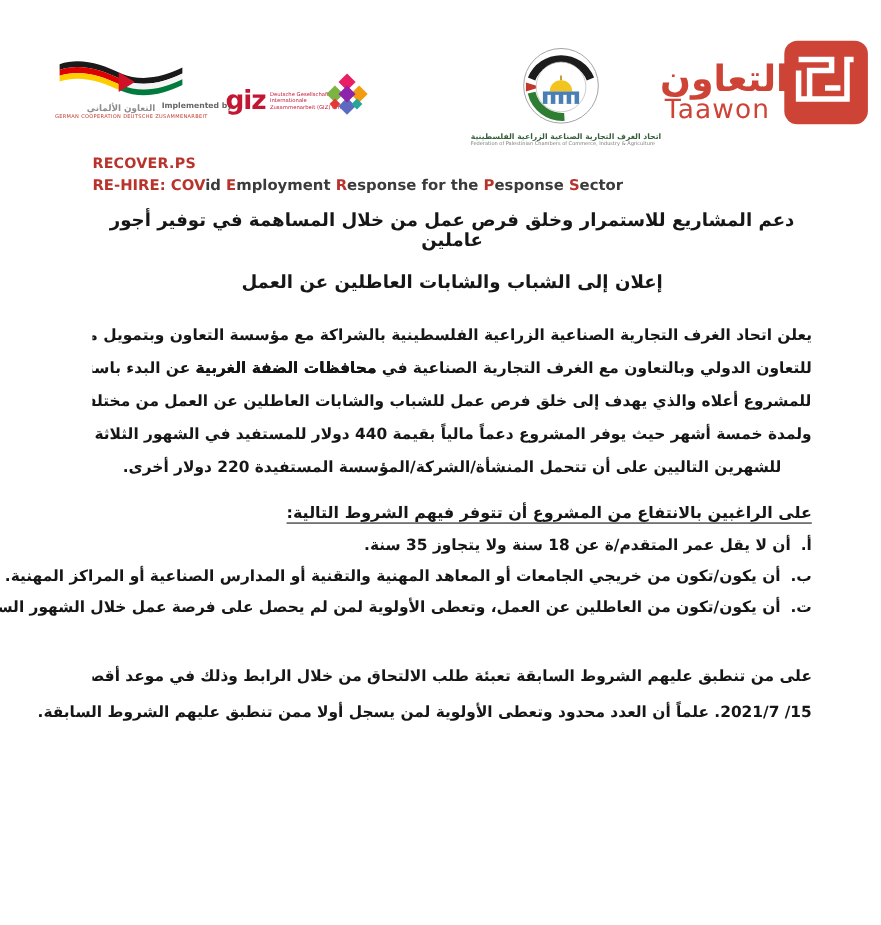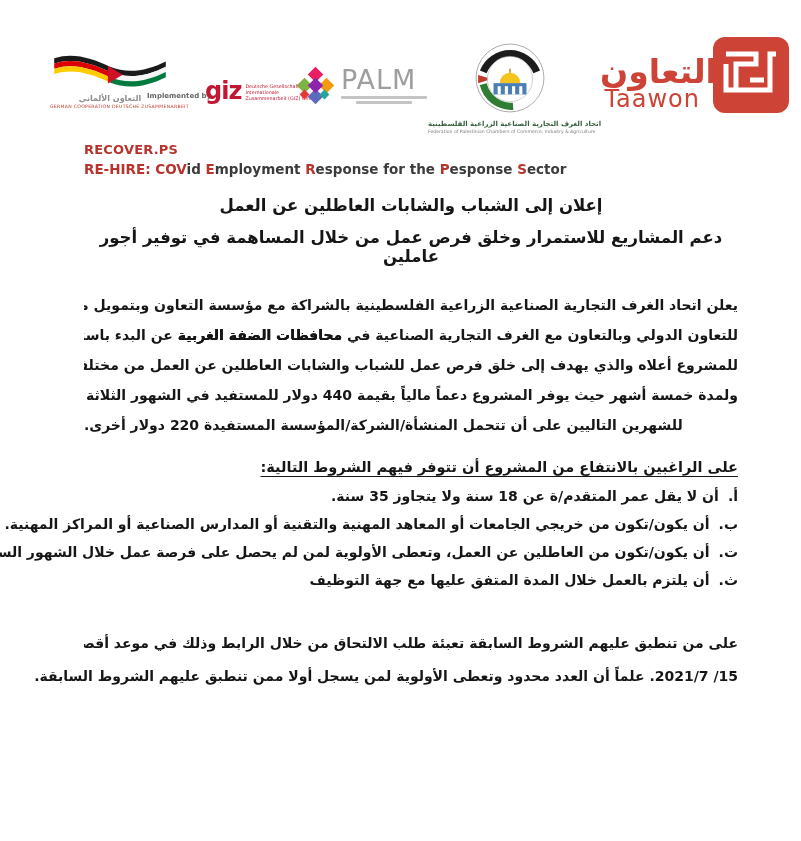--- a/index.html
+++ b/index.html
@@ -44,21 +44,21 @@
   .prog-id { font-size:13px; font-weight:bold; color:#b8332c; letter-spacing:.2px; }
   .prog-tagline { margin-top:4px; font-size:13.5px; font-weight:bold; color:#3b3b3b; }
   .prog-tagline .red { color:#b8332c; }
 
   .headline { direction:rtl; text-align:center; font-weight:bold; font-size:16.5px; }
   .headline-1 { margin-top:19px; }
   .headline-2 { margin-top:13px; }
 
   .body-par { margin-top:24px; direction:rtl; font-weight:bold; font-size:14px; }
   .jline { text-align:justify; text-align-last:justify; line-height:30px; white-space:nowrap; overflow:hidden; }
-  .cline { text-align:left; line-height:30px; white-space:nowrap; }
+  .cline { text-align:center; line-height:30px; white-space:nowrap; }
   .xbold { text-shadow:0 0 .6px #161616, 0 0 .6px #161616; }
 
   .cond-head { margin-top:19px; direction:rtl; text-align:right; font-weight:bold; font-size:14.5px;
                text-decoration:underline; text-underline-offset:4px; }
   .cond-list { margin-top:7px; }
   .cond-item { direction:rtl; text-align:right; font-weight:bold; font-size:14px; line-height:28px; white-space:nowrap; }
   .cond-marker { margin-left:9px; }
 
   .closing { margin-top:33px; direction:rtl; font-weight:bold; font-size:14px; }
   .closing .jline { line-height:33px; }
@@ -95,25 +95,20 @@
     <div class="palm-block">
       <div class="palm-icon">
         <span style="left:14px; top:1px;  background:#e91e63;"></span>
         <span style="left:3px;  top:12px; background:#7cb342;"></span>
         <span style="left:25px; top:12px; background:#f39c12;"></span>
         <span style="left:14px; top:23px; background:#5c6bc0;"></span>
         <span style="left:14px; top:12px; background:#8e24aa;"></span>
         <span style="left:25px; top:23px; background:#26a69a; width:7px; height:7px;"></span>
         <span style="left:5px;  top:23px; background:#e53935; width:7px; height:7px;"></span>
       </div>
-      <div>
-        <div class="palm-word">PALM</div>
-        <div class="palm-sub-bar" style="width:86px;"></div>
-        <div class="palm-sub-bar" style="width:56px; margin-left:15px;"></div>
-      </div>
     </div>
 
     <div class="chambers-block">
       <svg width="72" height="72" viewBox="0 0 70 70">
         <circle cx="35" cy="35" r="33" fill="#ffffff" stroke="#9a9a9a" stroke-width="0.8"></circle>
         <path d="M9,29 A28,28 0 0 1 61,29" fill="none" stroke="#1c1c1c" stroke-width="7"></path>
         <path d="M9,41 A28,28 0 0 0 38,62.5" fill="none" stroke="#2e7d32" stroke-width="7"></path>
         <polygon points="4,32 17,36 4,40" fill="#c0392b"></polygon>
         <circle cx="35" cy="36" r="22" fill="#ffffff" stroke="#b5b5b5" stroke-width="0.6"></circle>
         <path d="M25,40 a10,10 0 0 1 20,0 z" fill="#f2c41d"></path>
@@ -140,38 +135,37 @@
       </svg>
     </div>
   </div>
 
   <div id="doc">
 
     <div class="prog-id">RECOVER.PS</div>
 
     <div class="prog-tagline"><span class="red">RE-HIRE: </span><span class="red">COV</span><span>id </span><span class="red">E</span><span>mployment </span><span class="red">R</span><span>esponse for the </span><span class="red">P</span><span>esponse </span><span class="red">S</span><span>ector</span></div>
 
+    <div class="headline headline-2">دعم المشاريع للاستمرار وخلق فرص عمل من خلال المساهمة في توفير أجور عاملين</div>
     <div class="headline headline-1">إعلان إلى الشباب والشابات العاطلين عن العمل</div>
-    <div class="headline headline-2">دعم المشاريع للاستمرار وخلق فرص عمل من خلال المساهمة في توفير أجور عاملين</div>
 
     <div class="body-par">
       <div class="jline">يعلن اتحاد الغرف التجارية الصناعية الزراعية الفلسطينية بالشراكة مع مؤسسة التعاون وبتمويل من الوكالة الألمانية</div>
       <div class="jline"><span>للتعاون الدولي وبالتعاون مع الغرف التجارية الصناعية في </span><span class="xbold">محافظات الضفة الغربية</span><span> عن البدء باستقبال طلبات الالتحاق</span></div>
       <div class="jline">للمشروع أعلاه والذي يهدف إلى خلق فرص عمل للشباب والشابات العاطلين عن العمل من مختلف التخصصات</div>
       <div class="jline">ولمدة خمسة أشهر حيث يوفر المشروع دعماً مالياً بقيمة 440 دولار للمستفيد في الشهور الثلاثة الأولى و 220 دولار</div>
       <div class="cline">للشهرين التاليين على أن تتحمل المنشأة/الشركة/المؤسسة المستفيدة 220 دولار أخرى.</div>
     </div>
 
     <div class="cond-head">على الراغبين بالانتفاع من المشروع أن تتوفر فيهم الشروط التالية:</div>
 
     <div class="cond-list">
       <div class="cond-item"><span class="cond-marker">أ.</span><span>أن لا يقل عمر المتقدم/ة عن 18 سنة ولا يتجاوز 35 سنة.</span></div>
       <div class="cond-item"><span class="cond-marker">ب.</span><span>أن يكون/تكون من خريجي الجامعات أو المعاهد المهنية والتقنية أو المدارس الصناعية أو المراكز المهنية.</span></div>
       <div class="cond-item"><span class="cond-marker">ت.</span><span>أن يكون/تكون من العاطلين عن العمل، وتعطى الأولوية لمن لم يحصل على فرصة عمل خلال الشهور الستة الماضية.</span></div>
-      <div class="cond-item"><span class="cond-marker">ث.</span><span>أن يلتزم بالعمل خلال المدة المتفق عليها مع جهة التوظيف</span></div>
     </div>
 
     <div class="closing">
       <div class="jline">على من تنطبق عليهم الشروط السابقة تعبئة طلب الالتحاق من خلال الرابط وذلك في موعد أقصاه يوم الخميس الموافق</div>
       <div class="closing-l2"><bdi dir="ltr">2021/7 /15</bdi><span>. علماً أن العدد محدود وتعطى الأولوية لمن يسجل أولا ممن تنطبق عليهم الشروط السابقة.</span></div>
     </div>
 
   </div>
 </div>
 

